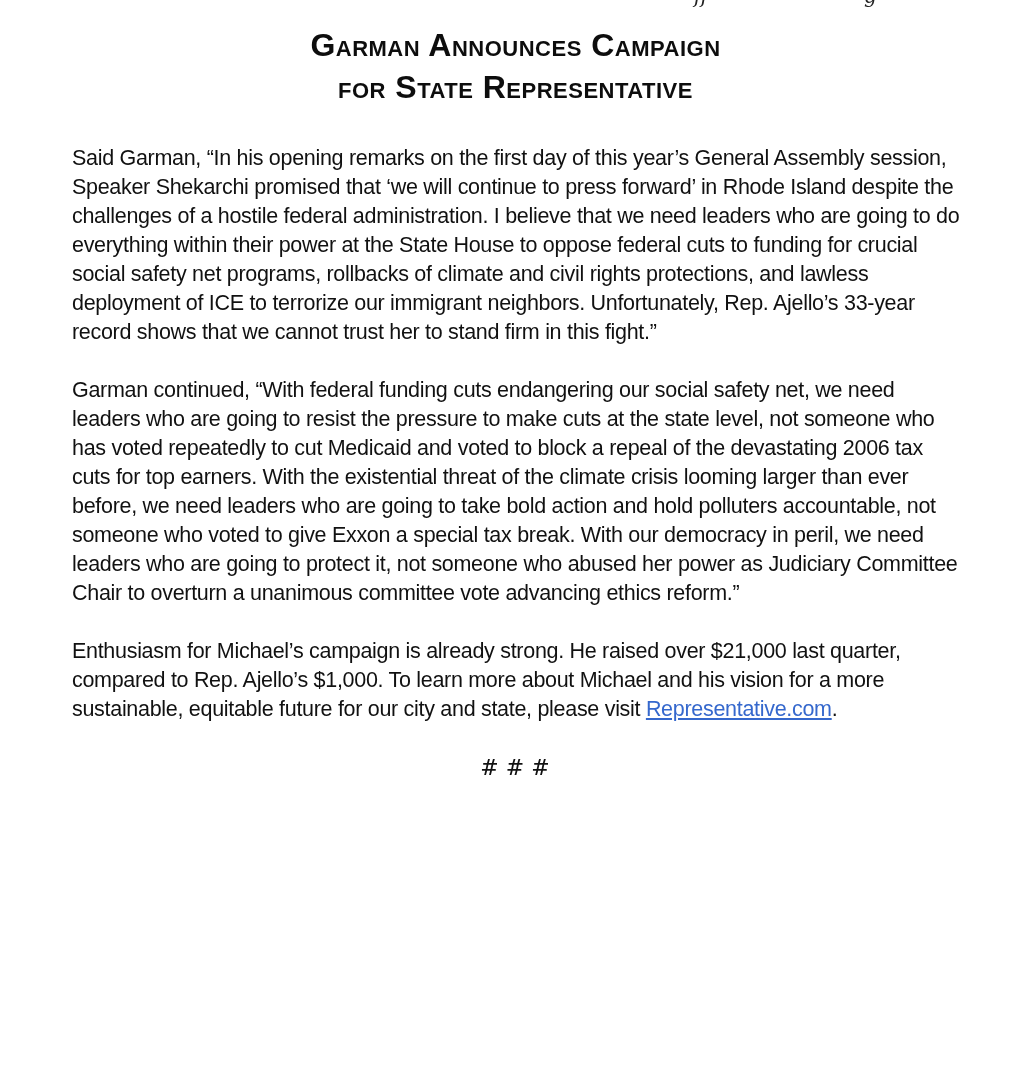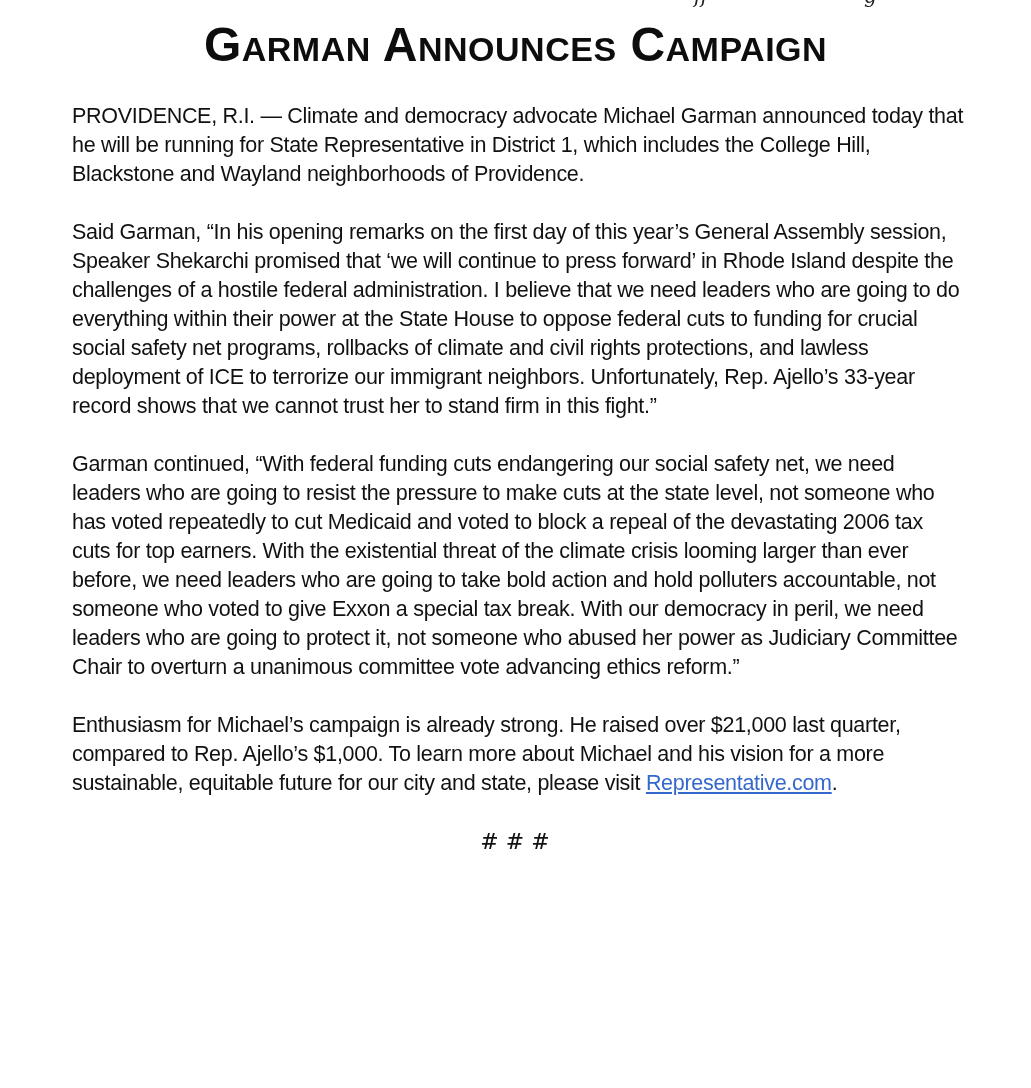--- a/index.html
+++ b/index.html
@@ -34,21 +34,21 @@
     color: #222222;
   }
   .frag-1 { left: 694px; }
   .frag-2 { left: 864px; }
 
   .title {
     margin: 24px 0 0 0;
     text-align: center;
     font-variant: small-caps;
     font-weight: 700;
-    font-size: 48px;
+    font-size: 32px;
     line-height: 42px;
     letter-spacing: 0.5px;
     color: #0d0d0d;
   }
   .title-line { display: block; }
 
   .content {
     position: relative;
     margin: 36px 0 0 72px;
     width: 893px;
@@ -79,23 +79,23 @@
 
 <div class="page">
 
   <div class="top-crop">
     <span class="frag frag-1">ff</span>
     <span class="frag frag-2">g</span>
   </div>
 
   <h1 class="title">
     <span class="title-line">Garman Announces Campaign</span>
+    <span class="title-line">for State Representative</span>
   </h1>
 
   <div class="content">
-    <p>PROVIDENCE, R.I. — Climate and democracy advocate Michael Garman announced today that he will be running for State Representative in District 1, which includes the College Hill, Blackstone and Wayland neighborhoods of Providence.</p>
     <p>Said Garman, “In his opening remarks on the first day of this year’s General Assembly session, Speaker Shekarchi promised that ‘we will continue to press forward’ in Rhode Island despite the challenges of a hostile federal administration. I believe that we need leaders who are going to do everything within their power at the State House to oppose federal cuts to funding for crucial social safety net programs, rollbacks of climate and civil rights protections, and lawless deployment of ICE to terrorize our immigrant neighbors. Unfortunately, Rep. Ajello’s 33-year record shows that we cannot trust her to stand firm in this fight.”</p>
     <p>Garman continued, “With federal funding cuts endangering our social safety net, we need leaders who are going to resist the pressure to make cuts at the state level, not someone who has voted repeatedly to cut Medicaid and voted to block a repeal of the devastating 2006 tax cuts for top earners. With the existential threat of the climate crisis looming larger than ever before, we need leaders who are going to take bold action and hold polluters accountable, not someone who voted to give Exxon a special tax break. With our democracy in peril, we need leaders who are going to protect it, not someone who abused her power as Judiciary Committee Chair to overturn a unanimous committee vote advancing ethics reform.”</p>
     <p><span>Enthusiasm for Michael’s campaign is already strong. He raised over $21,000 last quarter, compared to Rep. Ajello’s $1,000. To learn more about Michael and his vision for a more sustainable, equitable future for our city and state, please visit </span><a href="#" class="site-link">Representative.com</a><span>.</span></p>
     <div class="end-mark">###</div>
   </div>
 
 </div>
 
 </body></html>

